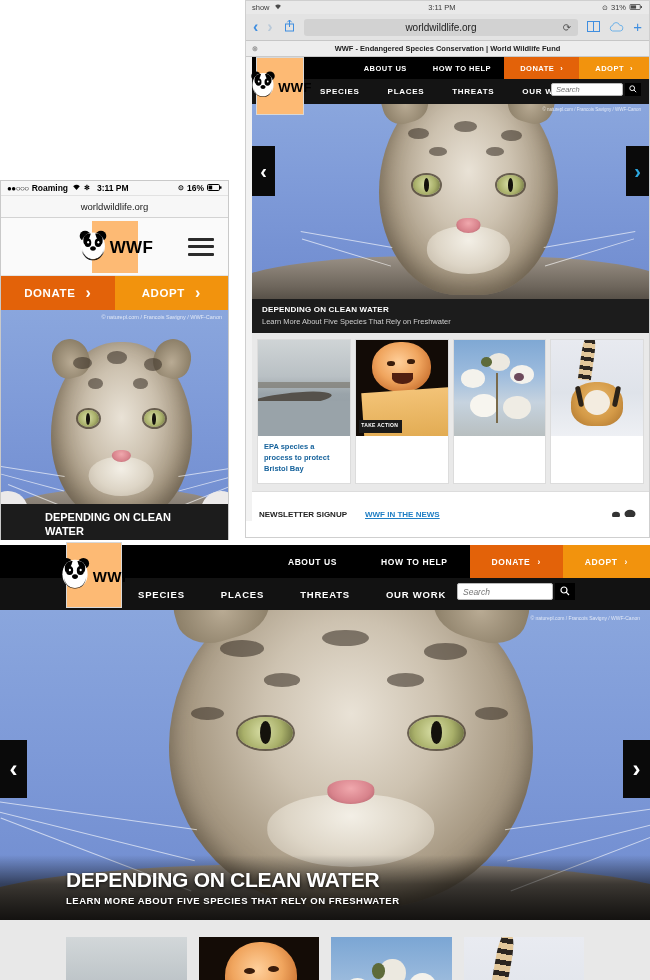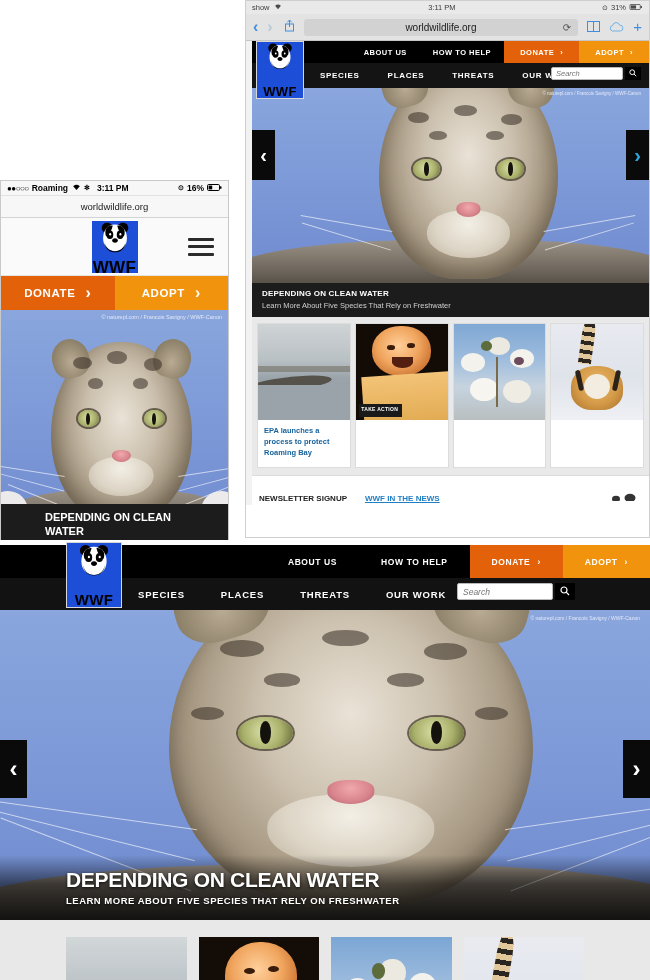--- a/index.html
+++ b/index.html
@@ -6,22 +6,22 @@
   html, body {
     width: 650px; height: 980px;
     background: #ffffff;
     font-family: "Liberation Sans", sans-serif;
     overflow: hidden;
   }
   .stage { position: relative; width: 650px; height: 980px; background:#fff; }
 
   
   .wwf-logo-box {
-    background:#1d4ed8; display:flex; flex-direction:column;
-    align-items:center; justify-content:space-between;
+    background:#fdba74; display:flex; flex-direction:row;
+    align-items:center; justify-content:center;
     border:1px solid #d8d8d8;
   }
   .panda { display:block; }
   .wwf-word {
     font-family:"Liberation Sans", sans-serif;
     font-weight:bold; color:#000; letter-spacing:.4px; line-height:1;
   }
 
   .sky { background: linear-gradient(180deg,#8aa6dd 0%, #7e9ad8 45%, #6f8bcf 100%); }
 
@@ -410,20 +410,24 @@
           </svg>
       </span>
       <span>
         <svg width="15" height="10" viewBox="0 0 15 10">
             <path d="M3.5 9 A2.8 2.8 0 0 1 3.6 3.5 A3.6 3.6 0 0 1 10.6 3.2 A2.9 2.9 0 0 1 11.3 9 Z" fill="none" stroke="#6fb2e8"></path>
           </svg>
       </span>
       <span style="color:#3f8ee0;font-size:15px;line-height:0;">+</span>
     </div>
 
+    <div class="i-tabbar">
+      <span class="i-tabclose">⊗</span>
+      <span>WWF - Endangered Species Conservation | World Wildlife Fund</span>
+    </div>
 
     <div class="i-page" style="padding-left:6px;background:#f2f2f2;">
       <div style="position:relative;background:#fff;">
 
         <div class="i-nav" style="flex-direction:column;">
           <div class="i-navtop">
             <div class="lnk">ABOUT US</div>
             <div class="lnk">HOW TO HELP</div>
             <div class="pill donate">
               <span>DONATE</span>
@@ -507,21 +511,21 @@
           <div class="cap-sub" style="font-size:7.5px;margin-top:3px;">Learn More About Five Species That Rely on Freshwater</div>
         </div>
 
         <div class="i-cards">
           <div class="i-card">
             <div class="thumb" style="background:linear-gradient(180deg,#cfd4d6 0%,#b9c0c4 38%,#9aa4aa 56%,#8d979e 100%);">
               <div style="position:absolute;left:-10%;top:55%;width:90%;height:14%;background:#55514b;border-radius:50%;transform:rotate(-6deg);"></div>
               <div style="position:absolute;left:0;top:64%;width:120%;height:40%;background:#99a3a9;"></div>
               <div style="position:absolute;left:-5%;top:44%;width:115%;height:6%;background:#7d7a72;opacity:.7;"></div>
             </div>
-            <div class="ctext">EPA launches a process to protect Roaming Bay</div>
+            <div class="ctext">EPA species a process to protect Bristol Bay</div>
           </div>
 
           <div class="i-card">
             <div class="thumb" style="background:#120b06;">
               <div style="position:absolute;left:18%;top:2%;width:64%;height:52%;border-radius:48%;background:radial-gradient(ellipse at 45% 40%,#ffcf9a 0%,#f0a55e 45%,#c9702f 80%,#8a4518 100%);"></div>
               <div style="position:absolute;left:34%;top:22%;width:9%;height:5%;background:#3a1c0b;border-radius:50%;"></div>
               <div style="position:absolute;left:56%;top:20%;width:9%;height:5%;background:#3a1c0b;border-radius:50%;"></div>
               <div style="position:absolute;left:40%;top:34%;width:22%;height:12%;background:#521f10;border-radius:0 0 50% 50%;"></div>
               <div style="position:absolute;left:8%;top:52%;width:100%;height:56%;background:linear-gradient(180deg,#f3c377 0%,#e0a94f 100%);transform:rotate(-4deg);"></div>
               <div style="position:absolute;left:4%;bottom:3%;width:46%;height:14%;background:#1a1a1a;"></div>

